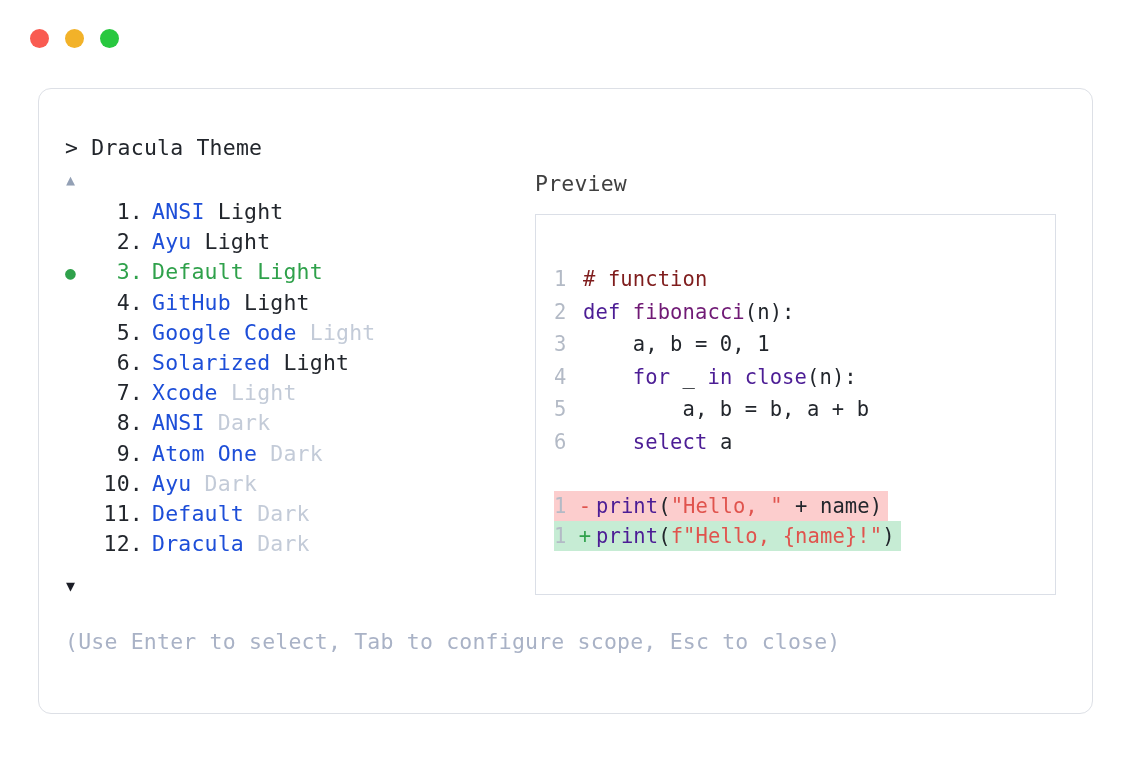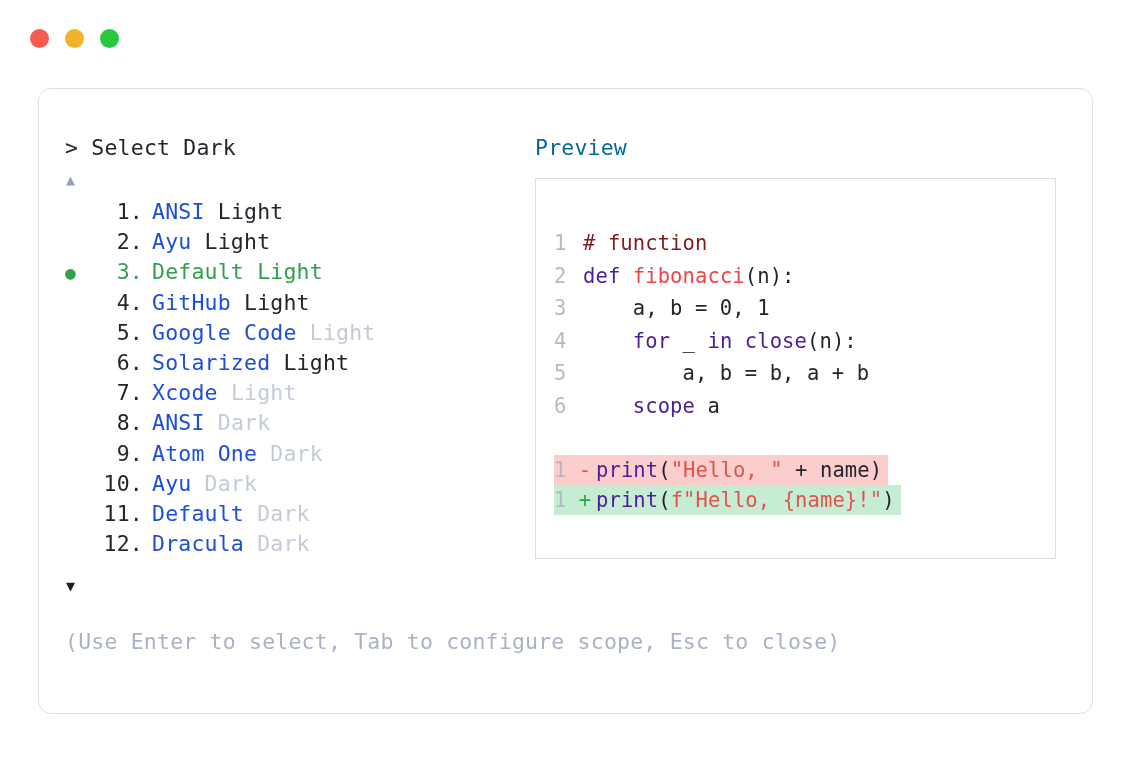--- a/index.html
+++ b/index.html
@@ -121,22 +121,23 @@
   .variant-cell.muted { color: #c3cbd8; }
   .theme-row.selected .idx-cell,
   .theme-row.selected .name-cell,
   .theme-row.selected .variant-cell,
   .theme-row.selected .variant-cell.muted { color: #2fa14b; }
 
   
   .preview-head {
     font-size: 21.5px;
     line-height: 30px;
-    color: #0369a1;
-    letter-spacing: 0.2px;
+    color: #404040;
+    letter-spacing: 0.2px;
+    margin-top: 36px;
   }
   .preview-box {
     margin-top: 15px;
     width: 521px;
     height: 381px;
     border: 1.6px solid #dbdfe7;
     background: #ffffff;
     padding: 48px 0 0 18px;
     overflow: hidden;
   }
@@ -153,21 +154,21 @@
   .ln {
     width: 20px;
     flex: 0 0 20px;
     text-align: left;
     color: #b3bac6;
   }
   .code-text { padding-left: 9px; }
 
   .tok-comment { color: #7f1d1d; }
   .tok-keyword { color: #4c1d95; }
-  .tok-func    { color: #ef4444; }
+  .tok-func    { color: #701a75; }
   .tok-plain   { color: #22262c; }
   .tok-string  { color: #e0534d; }
 
   .code-gap { height: 32px; }
 
   
   .diff-wrap { margin-left: 0px; }
   .diff-line {
     display: flex;
     align-items: baseline;
@@ -218,21 +219,21 @@
     <span class="dot dot-max"></span>
   </div>
 
   <div class="card">
     <div class="card-inner">
 
       <div class="columns">
 
         <div class="col-left">
 
-          <div class="heading"><span class="prompt-caret">&gt;</span><span> </span><span>Select Dark</span></div>
+          <div class="heading"><span class="prompt-caret">&gt;</span><span> </span><span>Dracula Theme</span></div>
 
           <div class="arrow arrow-up">▲</div>
 
           <ul class="theme-list" id="theme-list">
               <li class="theme-row"><span class="bullet-cell">&nbsp;</span><span class="idx-cell">1.</span><span class="name-cell">ANSI </span><span class="variant-cell">Light</span></li>
               <li class="theme-row"><span class="bullet-cell">&nbsp;</span><span class="idx-cell">2.</span><span class="name-cell">Ayu </span><span class="variant-cell">Light</span></li>
               <li class="theme-row selected"><span class="bullet-cell">●</span><span class="idx-cell">3.</span><span class="name-cell">Default </span><span class="variant-cell">Light</span></li>
               <li class="theme-row"><span class="bullet-cell">&nbsp;</span><span class="idx-cell">4.</span><span class="name-cell">GitHub </span><span class="variant-cell">Light</span></li>
               <li class="theme-row"><span class="bullet-cell">&nbsp;</span><span class="idx-cell">5.</span><span class="name-cell">Google Code </span><span class="variant-cell muted">Light</span></li>
               <li class="theme-row"><span class="bullet-cell">&nbsp;</span><span class="idx-cell">6.</span><span class="name-cell">Solarized </span><span class="variant-cell">Light</span></li>
@@ -250,21 +251,21 @@
         <div class="col-right">
           <div class="preview-head">Preview</div>
 
           <div class="preview-box">
             <div id="code-block">
                 <div class="code-line"><span class="ln">1</span><span class="code-text"><span class="tok-comment"># function</span></span></div>
                 <div class="code-line"><span class="ln">2</span><span class="code-text"><span class="tok-keyword">def </span><span class="tok-func">fibonacci</span><span class="tok-plain">(n):</span></span></div>
                 <div class="code-line"><span class="ln">3</span><span class="code-text"><span class="tok-plain">    a, b = 0, 1</span></span></div>
                 <div class="code-line"><span class="ln">4</span><span class="code-text"><span class="tok-plain">    </span><span class="tok-keyword">for</span><span class="tok-plain"> _ </span><span class="tok-keyword">in</span><span class="tok-plain"> </span><span class="tok-keyword">close</span><span class="tok-plain">(n):</span></span></div>
                 <div class="code-line"><span class="ln">5</span><span class="code-text"><span class="tok-plain">        a, b = b, a + b</span></span></div>
-                <div class="code-line"><span class="ln">6</span><span class="code-text"><span class="tok-plain">    </span><span class="tok-keyword">scope</span><span class="tok-plain"> a</span></span></div>
+                <div class="code-line"><span class="ln">6</span><span class="code-text"><span class="tok-plain">    </span><span class="tok-keyword">select</span><span class="tok-plain"> a</span></span></div>
               </div>
             <div class="code-gap"></div>
             <div id="diff-block" class="diff-wrap">
                 <div class="diff-line removed"><span class="diff-ln">1</span><span class="diff-sign">-</span><span class="diff-code"><span class="tok-keyword">print</span><span class="tok-plain">(</span><span class="tok-string">"Hello, "</span><span class="tok-plain"> + name)</span></span></div>
                 <div class="diff-line added"><span class="diff-ln">1</span><span class="diff-sign">+</span><span class="diff-code"><span class="tok-keyword">print</span><span class="tok-plain">(</span><span class="tok-string">f"Hello, {name}!"</span><span class="tok-plain">)</span></span></div>
               </div>
           </div>
         </div>
 
       </div>

